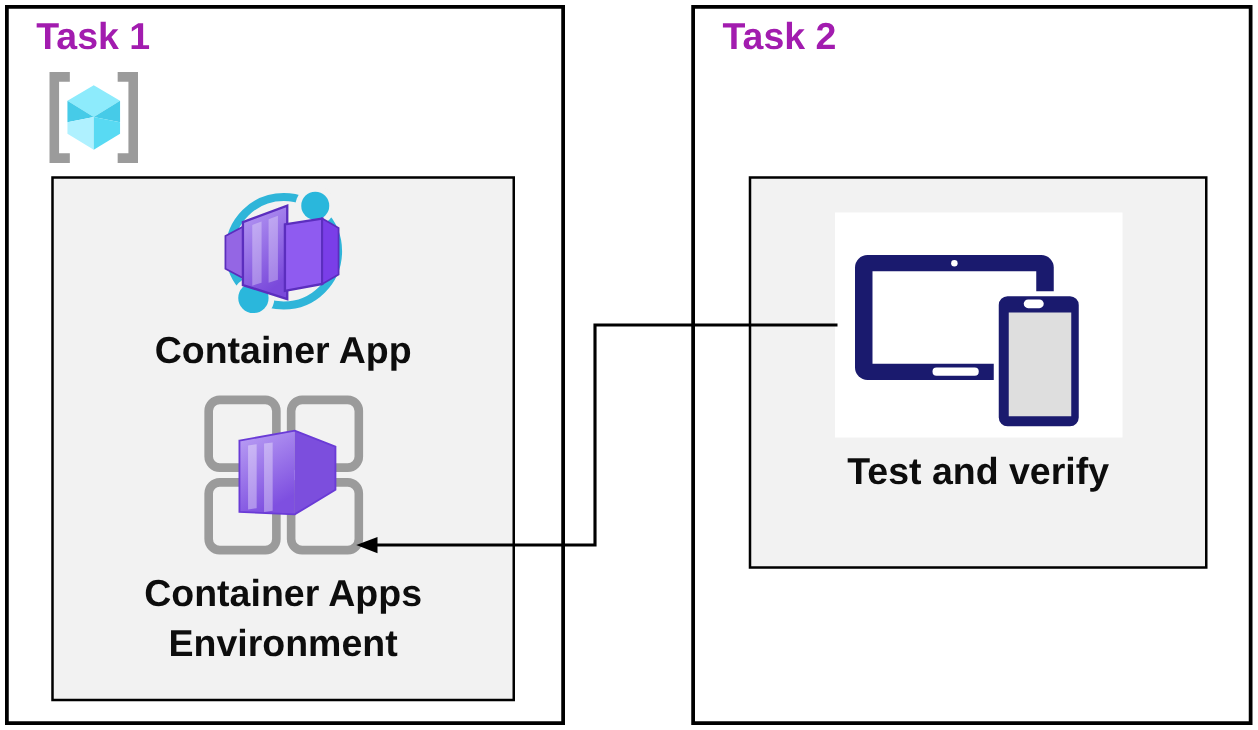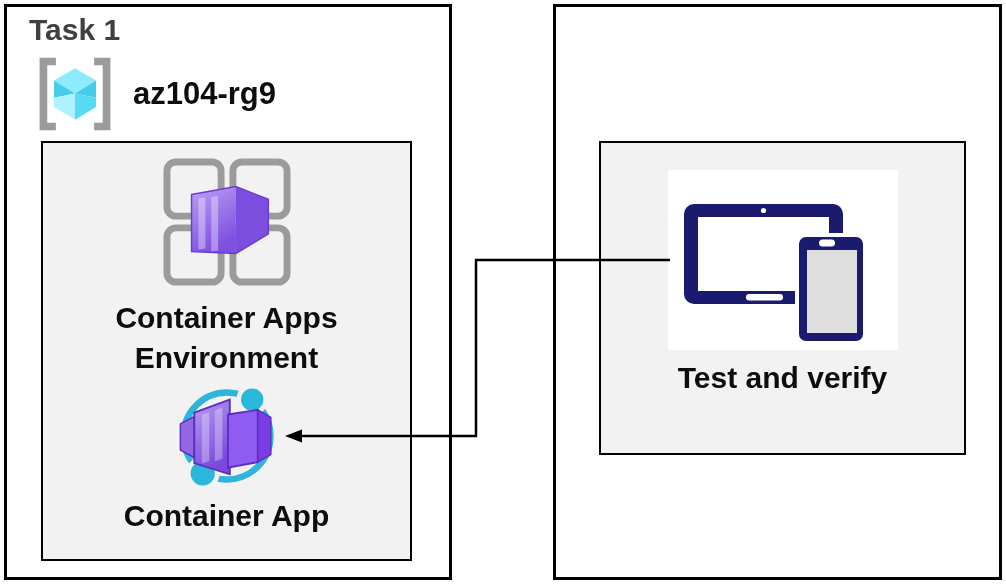--- a/index.html
+++ b/index.html
@@ -2,21 +2,21 @@
 <html><head>
 <meta charset="utf-8">
 <style>
   html,body{margin:0;padding:0;background:#fff;font-family:"Liberation Sans",sans-serif;}
   .canvas{position:relative;width:1006px;height:584px;background:#fff;overflow:hidden;}
 
   .task-box{position:absolute;top:4px;height:576px;border:3px solid #000;background:#fff;box-sizing:border-box;}
   .task1{left:4px;width:448px;}
   .task2{left:553px;width:449px;}
 
-  .task-title{position:absolute;left:22px;top:6px;margin:0;font-size:30px;line-height:34px;font-weight:bold;color:#404040;}
+  .task-title{position:absolute;left:22px;top:6px;margin:0;font-size:30px;line-height:34px;font-weight:bold;color:#a21caf;}
 
   .rg-row{position:absolute;left:24px;top:48px;display:flex;align-items:center;gap:14px;}
   .rg-label{font-size:31px;font-weight:bold;color:#0d0d0d;white-space:nowrap;}
 
   .inner{position:absolute;background:#F2F2F2;border:2px solid #000;box-sizing:border-box;
          display:flex;flex-direction:column;align-items:center;}
   .inner1{left:34px;top:134px;width:371px;height:420px;}
   .inner2{left:43px;top:134px;width:367px;height:314px;}
 
   .node{width:100%;display:flex;flex-direction:column;align-items:center;}
@@ -46,24 +46,48 @@
         <svg width="88" height="78" viewBox="0 0 92 80" aria-hidden="true">
           <path d="M26 6 H13 V74 H26" fill="none" stroke="#9B9B9B" stroke-width="8"></path>
           <path d="M66 6 H79 V74 H66" fill="none" stroke="#9B9B9B" stroke-width="8"></path>
           <polygon points="46,13 68,26 46,39.5 24,26" fill="#8DEBFC"></polygon>
           <polygon points="24,26 46,39.5 24,44" fill="#46CBE8"></polygon>
           <polygon points="68,26 46,39.5 68,44" fill="#46CBE8"></polygon>
           <polygon points="24,44 46,39.5 46,67 24,53.5" fill="#AFF1FF"></polygon>
           <polygon points="68,44 46,39.5 46,67 68,53.5" fill="#58DAF3"></polygon>
         </svg>
       </span>
-      <span class="rg-label">az104-rg9</span>
     </div>
 
     <div class="inner inner1">
+
+      <div class="node app-node">
+        <span>
+          <svg width="112" height="112" viewBox="0 0 120 120" aria-hidden="true">
+            <defs>
+              <linearGradient id="appGrad" x1="0" y1="0" x2="0.4" y2="1">
+                <stop offset="0" stop-color="#B79CF4"></stop>
+                <stop offset="1" stop-color="#7A49DB"></stop>
+              </linearGradient>
+            </defs>
+            <circle cx="60" cy="60" r="46.5" fill="none" stroke="#2FB5D9" stroke-width="7"></circle>
+            <circle cx="87" cy="21" r="17" fill="#F2F2F2"></circle>
+            <circle cx="34" cy="100" r="18" fill="#F2F2F2"></circle>
+            <circle cx="87" cy="21" r="12" fill="#2AB7DC"></circle>
+            <circle cx="34" cy="100" r="13" fill="#2AB7DC"></circle>
+            <polygon points="10,47 25,39 25,83 10,75" fill="#9466E4" stroke="#5B2EBE" stroke-width="1.5"></polygon>
+            <polygon points="25,35 63,21 63,101 25,89" fill="url(#appGrad)" stroke="#5B2EBE" stroke-width="2"></polygon>
+            <polygon points="33,37.5 41,34.5 41,87 33,89.5" fill="#FFFFFF" opacity="0.3"></polygon>
+            <polygon points="47,32.5 55,29.5 55,84.5 47,87" fill="#FFFFFF" opacity="0.3"></polygon>
+            <polygon points="61,37 93,32 93,88 61,94" fill="#8F5BF0" stroke="#5B2EBE" stroke-width="2"></polygon>
+            <polygon points="93,32 107,40 107,80 93,88" fill="#7A3EE8" stroke="#5B2EBE" stroke-width="1.5"></polygon>
+          </svg>
+        </span>
+        <div class="node-label app-label">Container App</div>
+      </div>
 
       <div class="node env-node">
         <span>
           <svg width="128" height="128" viewBox="0 0 130 130" aria-hidden="true">
             <defs>
               <linearGradient id="envGrad" x1="0" y1="0" x2="0.4" y2="1">
                 <stop offset="0" stop-color="#BCA2F5"></stop>
                 <stop offset="1" stop-color="#7E4FE0"></stop>
               </linearGradient>
             </defs>
@@ -76,49 +100,25 @@
             <polygon points="74,29 107,42 107,77 74,97" fill="#7C4EDD"></polygon>
             <polygon points="29,37 74,29 74,97 29,95" fill="url(#envGrad)"></polygon>
             <polygon points="36,41 43,40 43,92 36,93" fill="#FFFFFF" opacity="0.35"></polygon>
             <polygon points="49,39.5 56,38.5 56,94 49,95" fill="#FFFFFF" opacity="0.35"></polygon>
             <polygon points="29,37 74,29 107,42 107,77 74,97 29,95" fill="none" stroke="#6A3BD6" stroke-width="1.5"></polygon>
           </svg>
         </span>
         <div class="node-label env-label">Container Apps Environment</div>
       </div>
 
-      <div class="node app-node">
-        <span>
-          <svg width="112" height="112" viewBox="0 0 120 120" aria-hidden="true">
-            <defs>
-              <linearGradient id="appGrad" x1="0" y1="0" x2="0.4" y2="1">
-                <stop offset="0" stop-color="#B79CF4"></stop>
-                <stop offset="1" stop-color="#7A49DB"></stop>
-              </linearGradient>
-            </defs>
-            <circle cx="60" cy="60" r="46.5" fill="none" stroke="#2FB5D9" stroke-width="7"></circle>
-            <circle cx="87" cy="21" r="17" fill="#F2F2F2"></circle>
-            <circle cx="34" cy="100" r="18" fill="#F2F2F2"></circle>
-            <circle cx="87" cy="21" r="12" fill="#2AB7DC"></circle>
-            <circle cx="34" cy="100" r="13" fill="#2AB7DC"></circle>
-            <polygon points="10,47 25,39 25,83 10,75" fill="#9466E4" stroke="#5B2EBE" stroke-width="1.5"></polygon>
-            <polygon points="25,35 63,21 63,101 25,89" fill="url(#appGrad)" stroke="#5B2EBE" stroke-width="2"></polygon>
-            <polygon points="33,37.5 41,34.5 41,87 33,89.5" fill="#FFFFFF" opacity="0.3"></polygon>
-            <polygon points="47,32.5 55,29.5 55,84.5 47,87" fill="#FFFFFF" opacity="0.3"></polygon>
-            <polygon points="61,37 93,32 93,88 61,94" fill="#8F5BF0" stroke="#5B2EBE" stroke-width="2"></polygon>
-            <polygon points="93,32 107,40 107,80 93,88" fill="#7A3EE8" stroke="#5B2EBE" stroke-width="1.5"></polygon>
-          </svg>
-        </span>
-        <div class="node-label app-label">Container App</div>
-      </div>
-
     </div>
   </section>
 
   <section class="task-box task2">
+    <h2 class="task-title">Task 2</h2>
 
     <div class="inner inner2">
       <div class="node">
         <div class="white-box">
           <span>
             <svg width="230" height="180" viewBox="0 0 230 180" aria-hidden="true">
               <rect x="16" y="34" width="159" height="100" rx="10" fill="#1A1A6E"></rect>
               <rect x="30" y="47" width="131" height="74" fill="#FFFFFF"></rect>
               <circle cx="95.5" cy="40.5" r="2.6" fill="#FFFFFF"></circle>
               <rect x="78" y="124" width="37" height="6.5" rx="3.2" fill="#FFFFFF"></rect>

